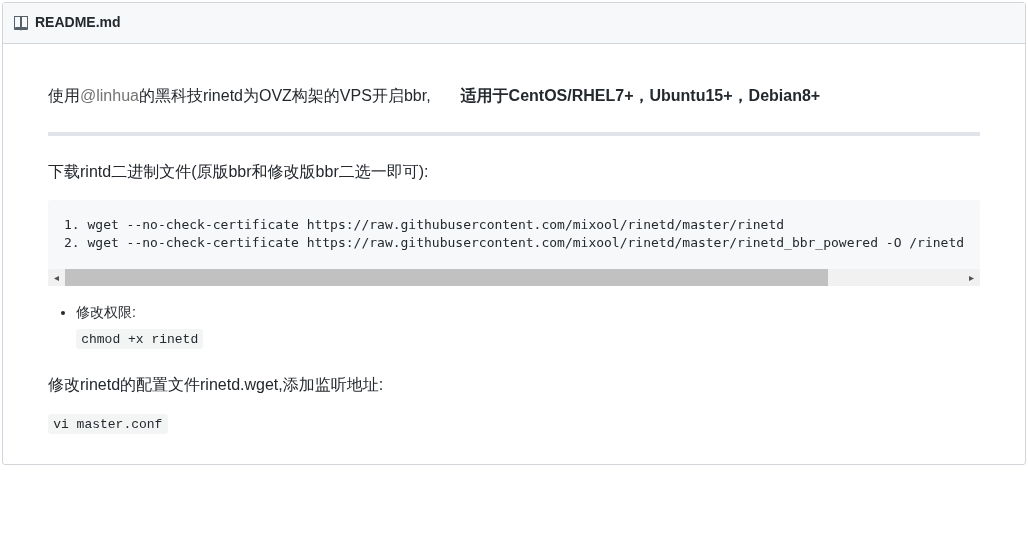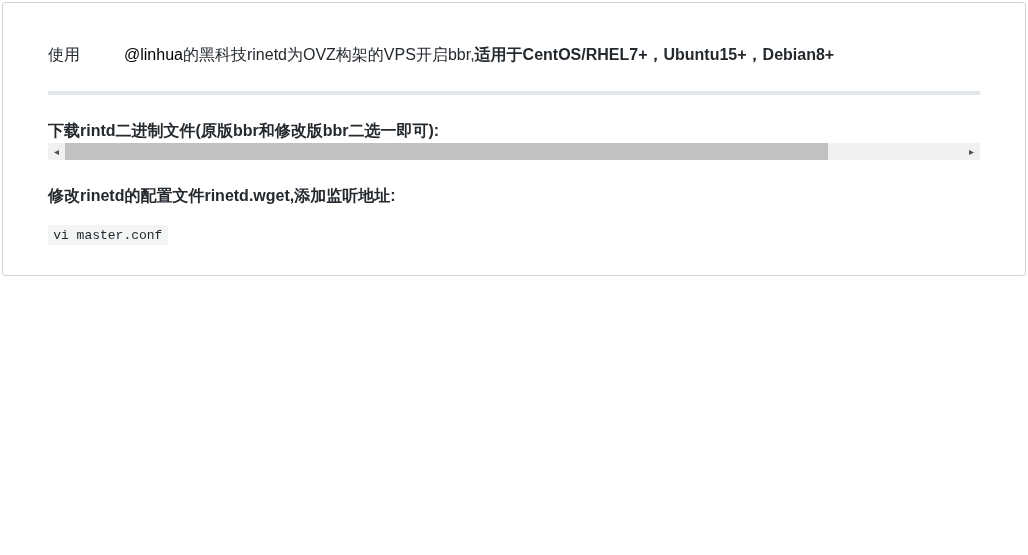--- a/index.html
+++ b/index.html
@@ -31,35 +31,34 @@
     display: inline-flex;
   }
   .markdown-body {
     padding: 16px 45px 16px 45px;
   }
   .intro-line {
     font-size: 16px;
     margin: 24px 0 16px;
   }
   .intro-line a {
-    color: #000000;
+    color: #737373;
     text-decoration: none;
-    padding-left: 44px;
   }
-  .intro-line .bold { font-weight: 600; }
+  .intro-line .bold { font-weight: 600; margin-left: 30px; }
   hr {
     height: 0.25em;
     padding: 0;
     margin: 24px 0;
     background-color: #e1e4e8;
     border: 0;
   }
   h4 {
     font-size: 16px;
-    font-weight: 700;
+    font-weight: 400;
     margin: 24px 0 16px;
   }
   .code-block {
     background-color: #f6f8fa;
     border-radius: 3px;
     font-family: SFMono-Regular, Consolas, "Liberation Mono", Menlo, monospace;
     font-size: 13px;
     line-height: 1.45;
     overflow-x: auto;
     padding: 16px;
@@ -102,41 +101,59 @@
   }
   ul { padding-left: 2em; margin: 0 0 16px; }
   li { margin-bottom: 4px; }
   .li-label { margin-bottom: 4px; display: block; }
 </style>
 </head>
 <body>
 
 <div class="readme-box">
 
+  <div class="readme-header">
+    <span class="book-icon">
+      <svg viewBox="0 0 16 16" width="16" height="16" fill="#586069">
+        <path d="M2 2h5v10H3a1 1 0 0 0-1 1V2zm7 0h5v11a1 1 0 0 0-1-1H9V2zM1 1v13a1 1 0 0 0 1 1h5a1 1 0 0 1 1 1 1 1 0 0 1 1-1h5a1 1 0 0 0 1-1V1H1z"></path>
+      </svg>
+    </span>
+    <span>README.md</span>
+  </div>
 
   <div class="markdown-body">
 
     <p class="intro-line">
       <span>使用</span><a href="#">@linhua</a><span>的黑科技rinetd为OVZ构架的VPS开启bbr,</span><span class="bold">适用于CentOS/RHEL7+，Ubuntu15+，Debian8+</span>
     </p>
 
     <hr>
 
     <h4>下载rintd二进制文件(原版bbr和修改版bbr二选一即可):</h4>
 
     <div class="scroll-wrap">
+      <div class="code-block" style="overflow-x:hidden;">
+        <pre>1. wget --no-check-certificate https://raw.githubusercontent.com/mixool/rinetd/master/rinetd
+2. wget --no-check-certificate https://raw.githubusercontent.com/mixool/rinetd/master/rinetd_bbr_powered -O /rinetd</pre>
+      </div>
       <div class="scroll-bar">
         <div class="scroll-left-btn">◂</div>
         <div class="scroll-track">
           <div class="scroll-thumb"></div>
         </div>
         <div class="scroll-right-btn">▸</div>
       </div>
     </div>
 
+    <ul>
+      <li>
+        <span class="li-label">修改权限:</span>
+        <code class="inline-code">chmod +x rinetd</code>
+      </li>
+    </ul>
 
     <h4>修改rinetd的配置文件rinetd.wget,添加监听地址:</h4>
 
     <p>
       <code class="inline-code">vi master.conf</code>
     </p>
 
 
   </div>
 </div>

